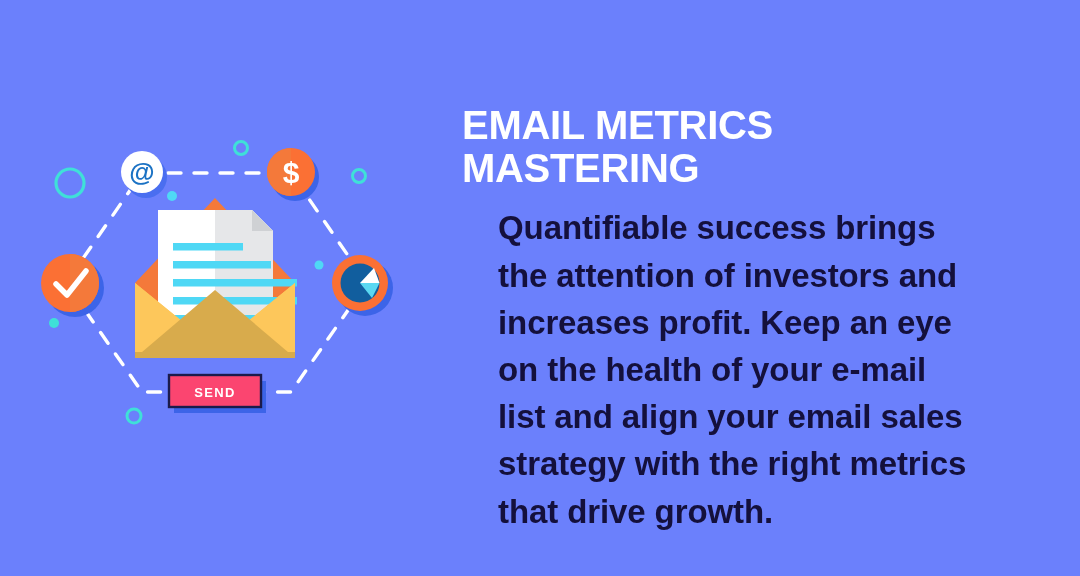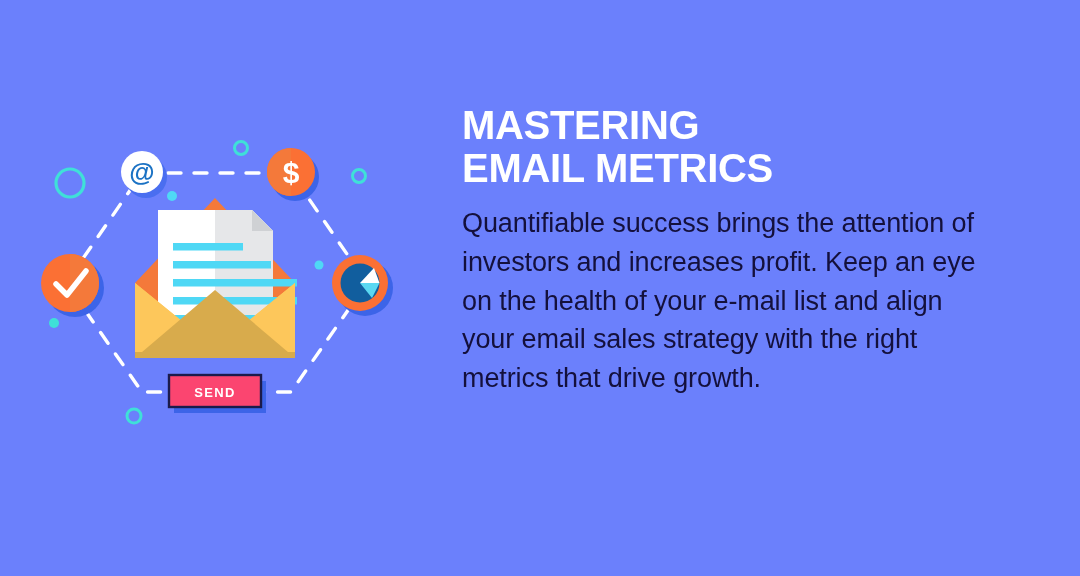--- a/index.html
+++ b/index.html
@@ -32,24 +32,25 @@
     color:#ffffff;
     font-size:40px;
     font-weight:bold;
     line-height:1.08;
     letter-spacing:-0.3px;
   }
   #headline .hl-line { display:block; white-space:pre; }
   #body-copy {
     margin-top:14px;
     color:#14103c;
-    font-size:27px;
-    font-weight:400;
+    font-size:33px;
+    font-weight:700;
     line-height:1.43;
     letter-spacing:-0.1px;
+    margin-left:36px;
   }
 
   
 </style>
 </head>
 <body>
 
 <div id="stage" style="background: rgb(107, 128, 252);">
 
   <div id="illustration">
@@ -127,19 +128,19 @@
         <rect x="174" y="381" width="92" height="32" fill="#3c64e8"></rect>
         <rect x="169" y="375" width="92" height="32" fill="#fb4570" stroke="#1b1b4b" stroke-width="2.4"></rect>
         <text id="send-label" x="215" y="397" text-anchor="middle" font-family="Liberation Sans, sans-serif" font-size="13" font-weight="bold" letter-spacing="1.4" fill="#ffffff">SEND</text>
       </g>
 
     </svg>
   </div>
 
   <div id="text-panel">
     <h1 id="headline" style="color: rgb(255, 255, 255);">
+      <span class="hl-line">EMAIL METRICS</span>
       <span class="hl-line">MASTERING</span>
-      <span class="hl-line">EMAIL METRICS</span>
     </h1>
     <p id="body-copy" style="color: rgb(20, 16, 60);">Quantifiable success brings the attention of investors and increases profit. Keep an eye on the health of your e-mail list and align your email sales strategy with the right metrics that drive growth.</p>
   </div>
 
 </div>
 
 </body></html>

